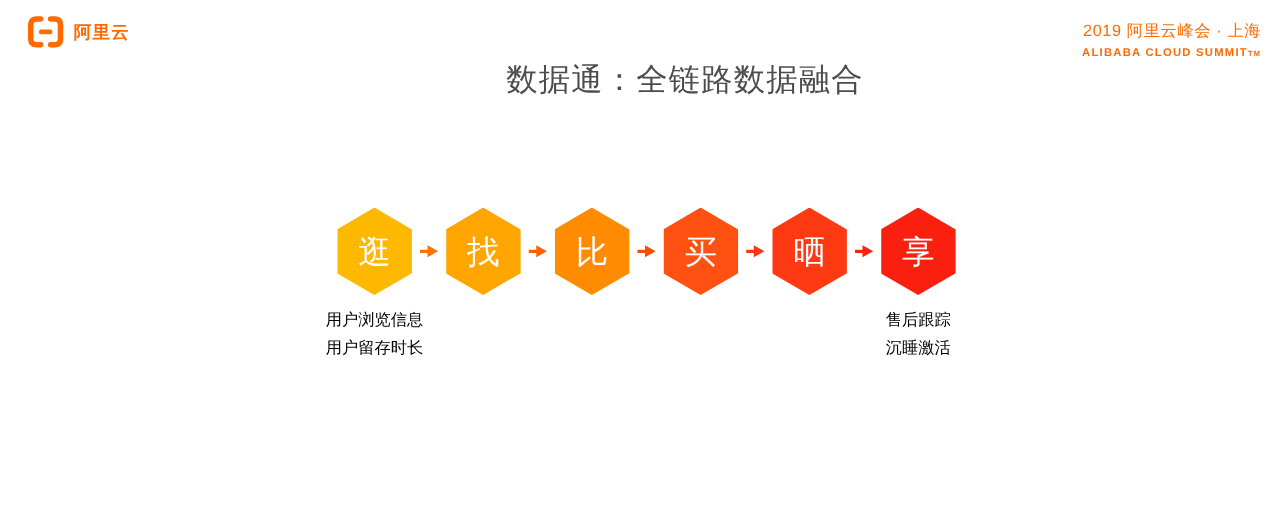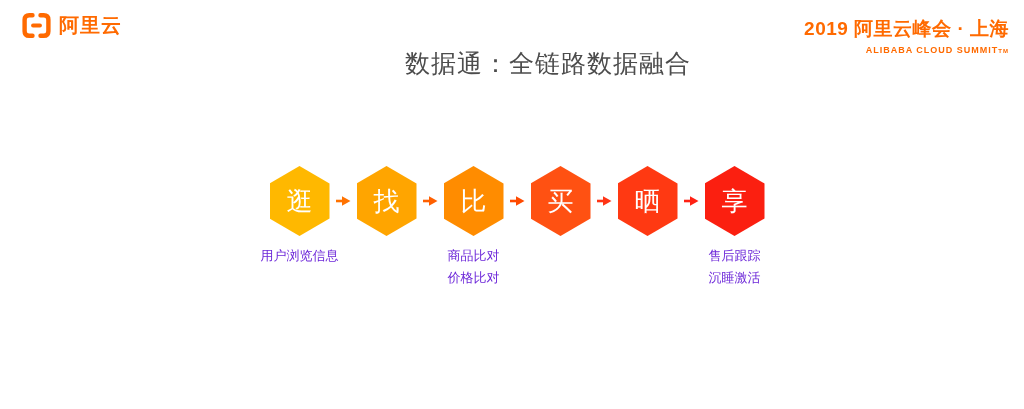--- a/index.html
+++ b/index.html
@@ -16,35 +16,35 @@
     position: absolute;
     left: 21px;
     top: 12px;
     display: flex;
     align-items: center;
     gap: 7px;
     color: #FF6A00;
   }
   .logo-icon svg { display: block; }
   .logo-text {
-    font-size: 20px;
+    font-size: 14px;
     font-weight: bold;
     letter-spacing: 1px;
   }
   
   .event {
     position: absolute;
     right: 15px;
     top: 16px;
     text-align: right;
     color: #FF6A00;
   }
   .event-title {
-    font-size: 19px;
-    font-weight: bold;
+    font-size: 13px;
+    font-weight: normal;
     letter-spacing: 0.5px;
   }
   .event-sub {
     margin-top: 3px;
     font-size: 9px;
     font-weight: bold;
     letter-spacing: 1px;
   }
   .tm {
     font-size: 6px;
@@ -90,21 +90,21 @@
   }
   .hex-label {
     color: #ffffff;
     font-size: 26px;
     line-height: 1;
   }
   .desc {
     margin-top: 9px;
     text-align: center;
     font-size: 13px;
-    color: #6d28d9;
+    color: #000000;
     line-height: 22px;
     white-space: nowrap;
   }
   .arrow {
     position: absolute;
     top: 29px;
     right: -8px;
     width: 16px;
     height: 12px;
     color: #FF5500;
@@ -135,20 +135,21 @@
   <h1 class="title">数据通：全链路数据融合</h1>
 
   <div class="flow">
 
     <div class="stage">
       <div class="hex" style="background: rgb(255, 184, 0);">
         <span class="hex-label">逛</span>
       </div>
       <div class="desc">
         <div>用户浏览信息</div>
+        <div>用户留存时长</div>
       </div>
       <span class="arrow" style="color: rgb(255, 114, 0);">
         <svg width="16" height="12" viewBox="0 0 16 12">
             <line x1="1" y1="6" x2="8" y2="6" stroke="currentColor" stroke-width="2.6"></line>
             <polygon points="7,1.2 15.5,6 7,10.8" fill="currentColor"></polygon>
           </svg>
       </span>
     </div>
 
     <div class="stage">
@@ -159,24 +160,20 @@
         <svg width="16" height="12" viewBox="0 0 16 12">
             <line x1="1" y1="6" x2="8" y2="6" stroke="currentColor" stroke-width="2.6"></line>
             <polygon points="7,1.2 15.5,6 7,10.8" fill="currentColor"></polygon>
           </svg>
       </span>
     </div>
 
     <div class="stage">
       <div class="hex" style="background: rgb(255, 140, 0);">
         <span class="hex-label">比</span>
-      </div>
-      <div class="desc">
-        <div>商品比对</div>
-        <div>价格比对</div>
       </div>
       <span class="arrow" style="color: rgb(255, 74, 0);">
         <svg width="16" height="12" viewBox="0 0 16 12">
             <line x1="1" y1="6" x2="8" y2="6" stroke="currentColor" stroke-width="2.6"></line>
             <polygon points="7,1.2 15.5,6 7,10.8" fill="currentColor"></polygon>
           </svg>
       </span>
     </div>
 
     <div class="stage">

